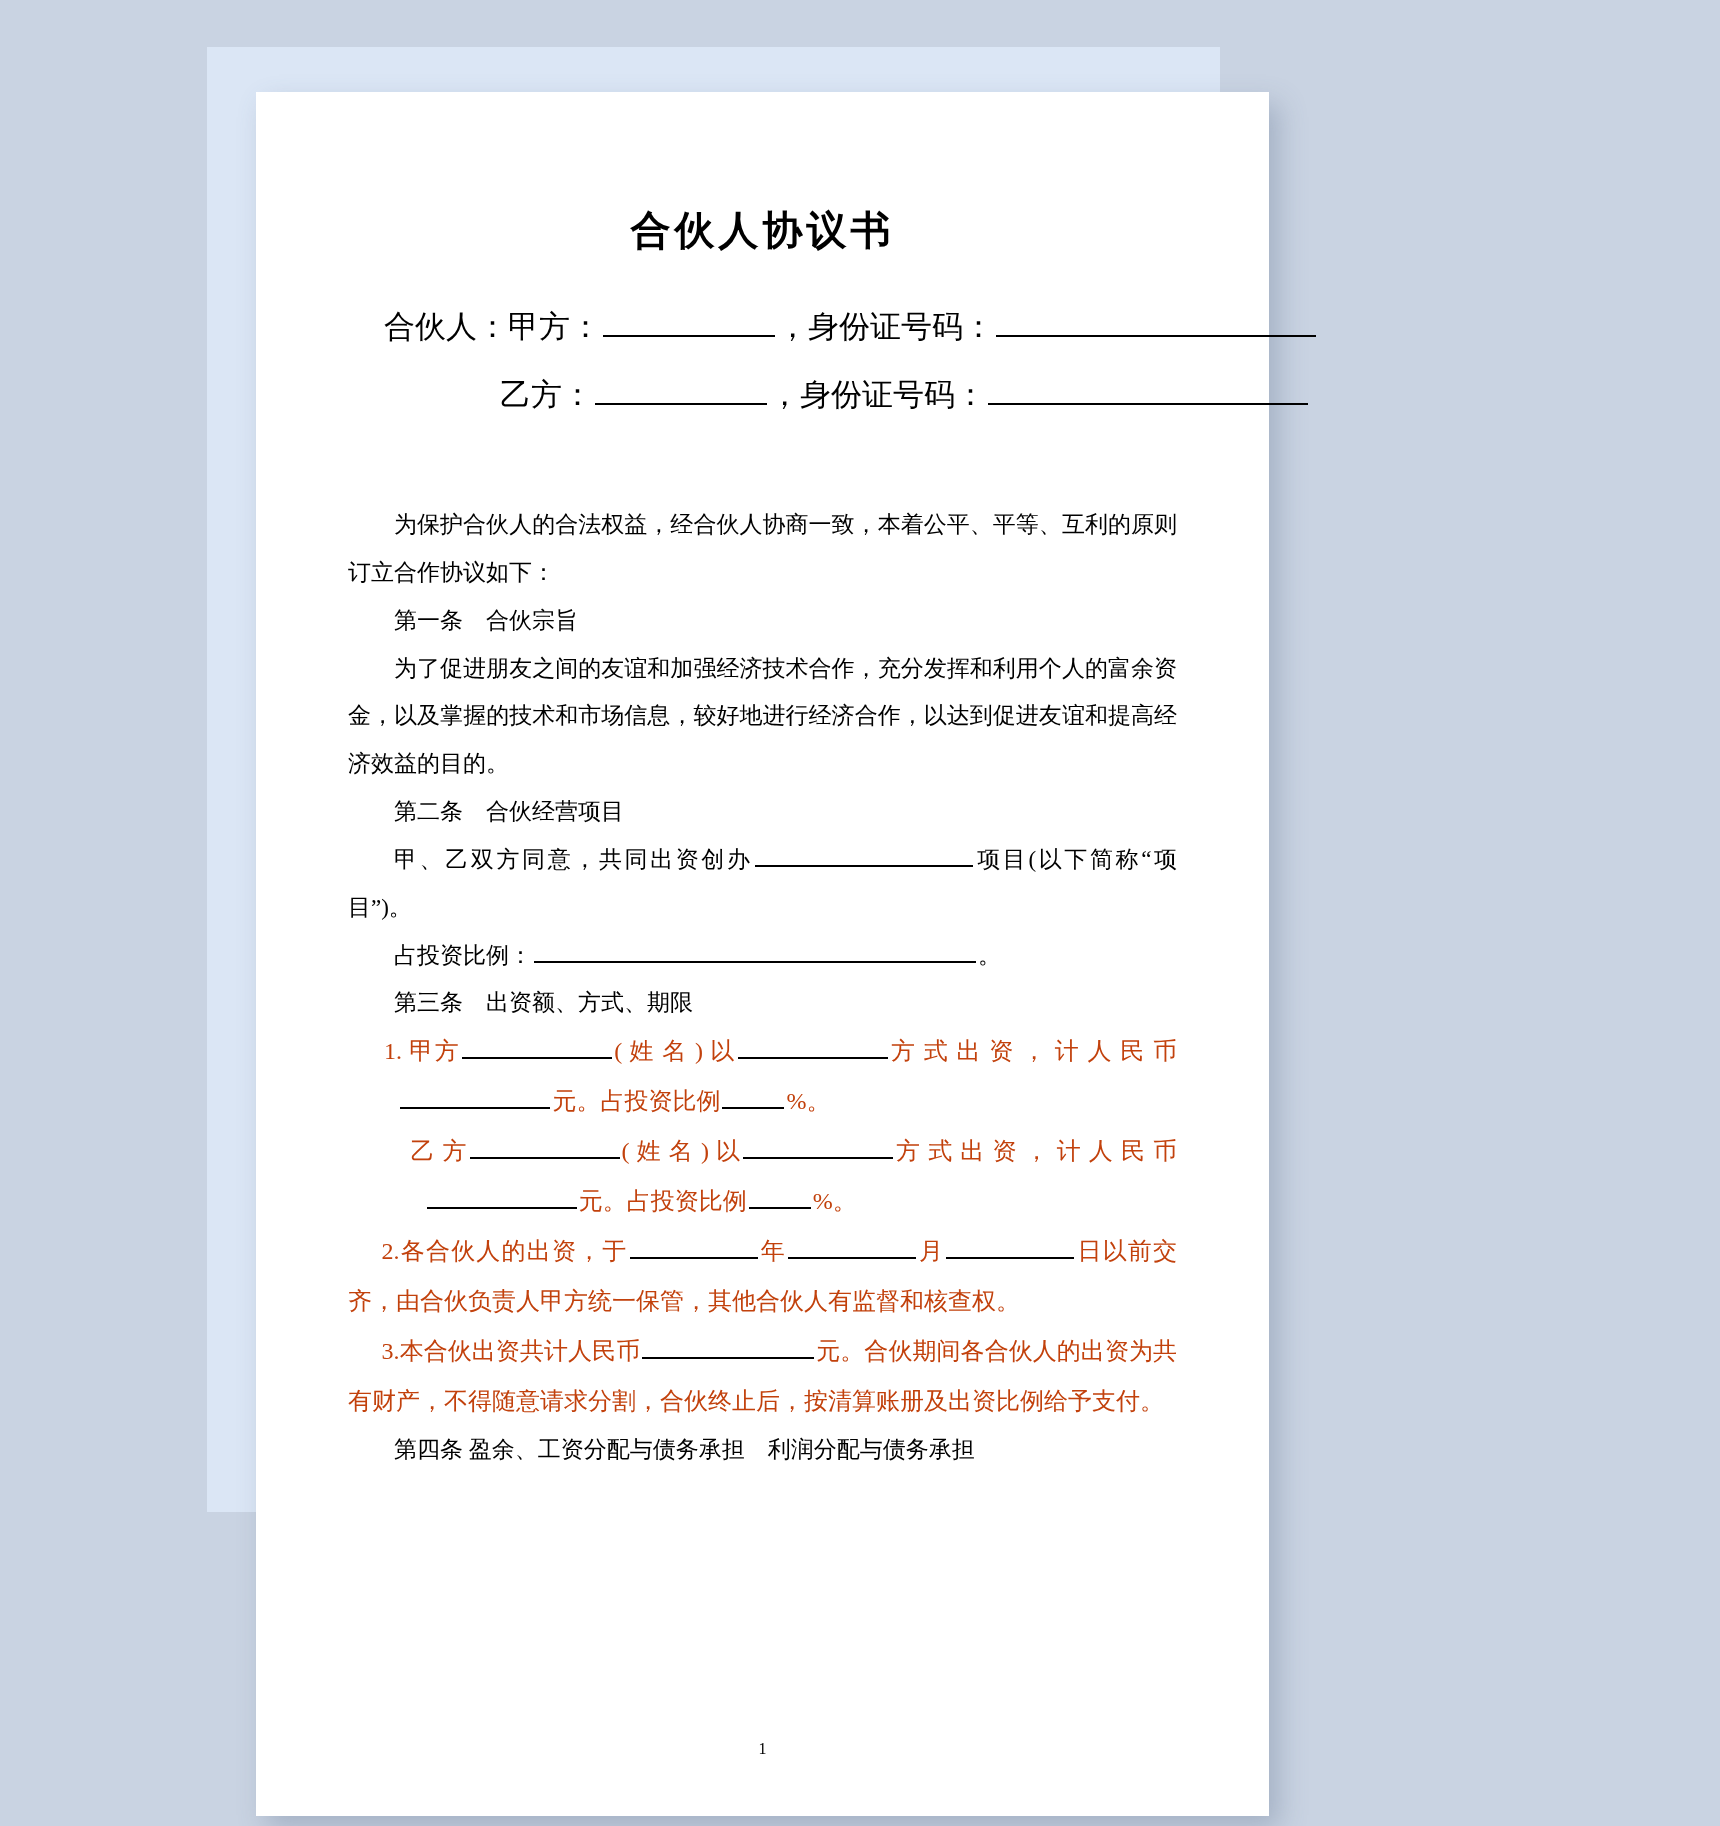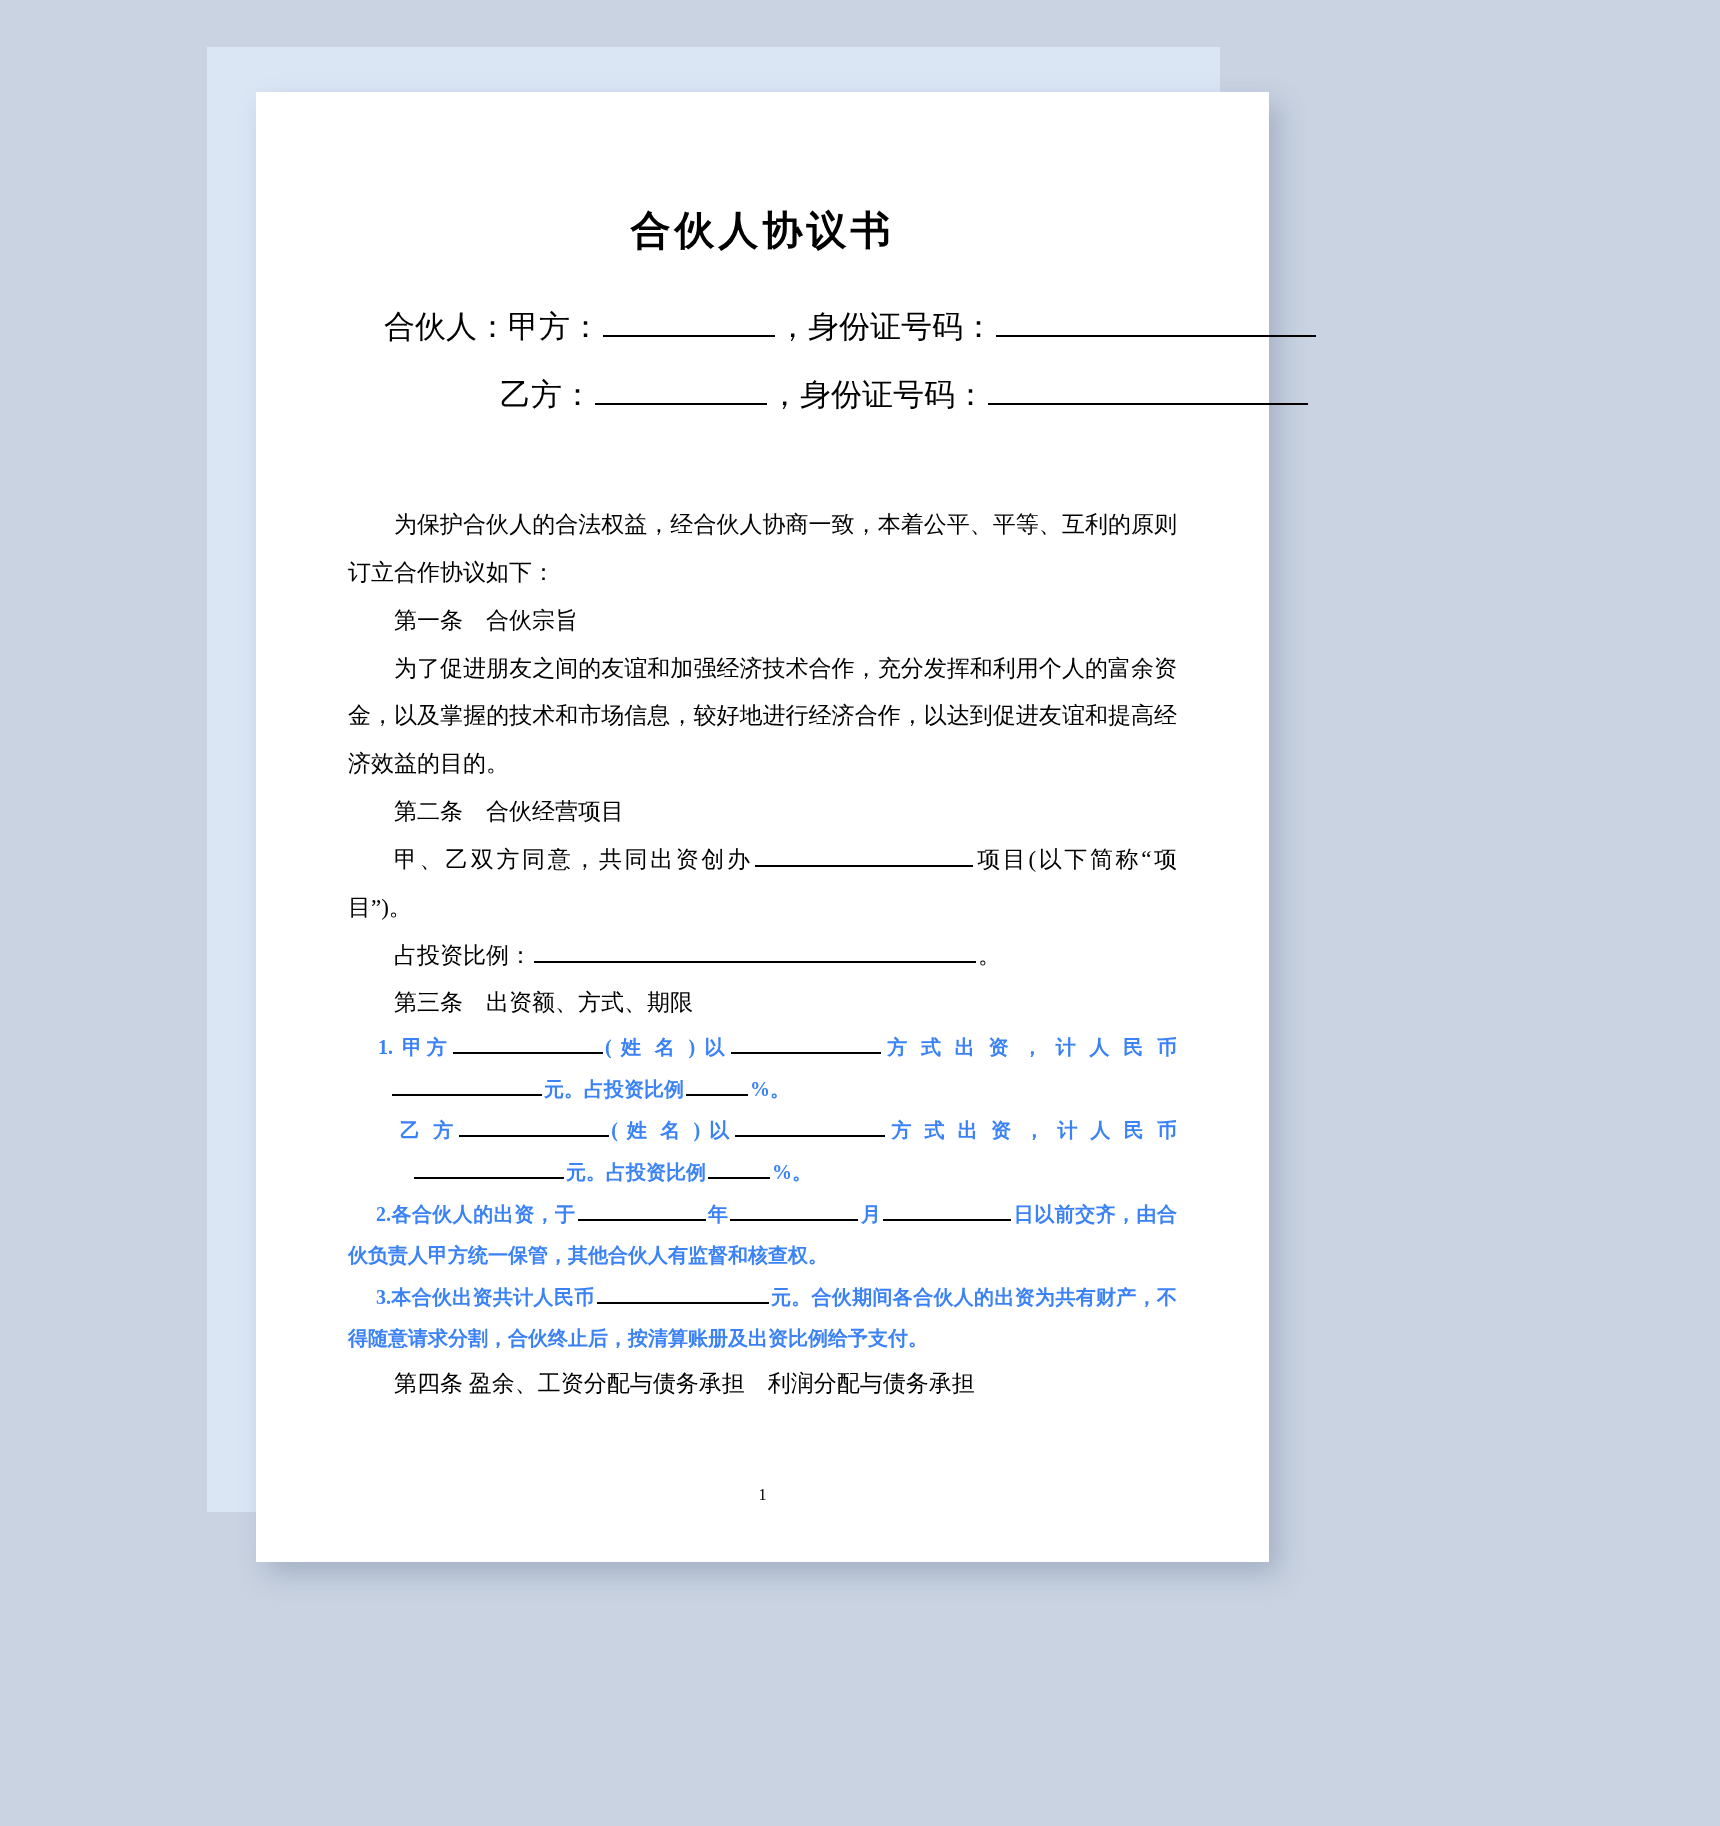--- a/index.html
+++ b/index.html
@@ -32,21 +32,21 @@
     height: 1465px;
     background: #dbe6f5;
   }
 
   
   .sheet-front {
     position: absolute;
     left: 256px;
     top: 92px;
     width: 1013px;
-    height: 1470px;
+    height: 1724px;
     background: #ffffff;
     box-shadow: 10px 12px 26px rgba(80, 100, 130, 0.30);
   }
 
   .page-inner {
     position: absolute;
     left: 0; top: 0;
     width: 1013px;
     height: 1470px;
     box-sizing: border-box;
@@ -90,27 +90,26 @@
   p.section-head {
     font-size: 23px;
     line-height: 2.08;
     margin: 0;
     font-weight: normal;
     text-indent: 2em;
     color: #000;
   }
 
   p.list-item {
-    font-size: 20px;
+    font-size: 24px;
     line-height: 2.08;
     margin: 0;
     text-align: justify;
     text-justify: inter-ideograph;
-    color: #3b82f6;
-    font-weight: bold;
+    color: #c2410c;
   }
   p.list-item.hang {
     padding-left: 2.1em;
     text-indent: -0.6em;
   }
   p.list-item.hang2 {
     padding-left: 3.2em;
     text-indent: -0.6em;
   }
   p.list-item.indent1 { text-indent: 1.4em; }

